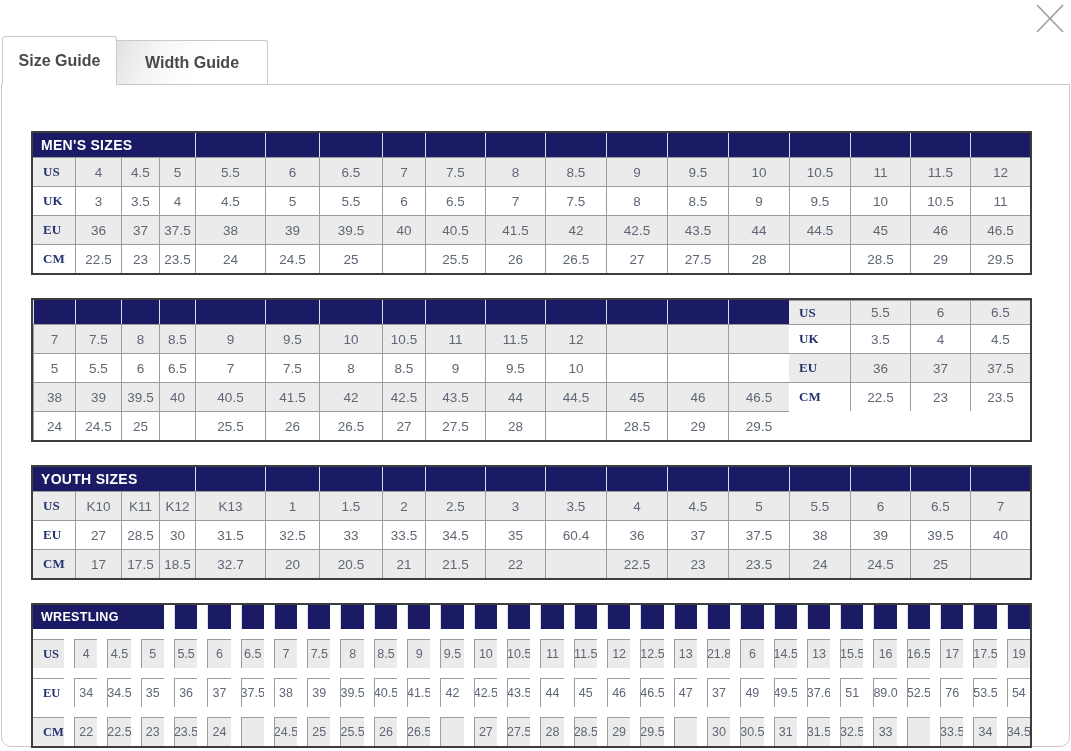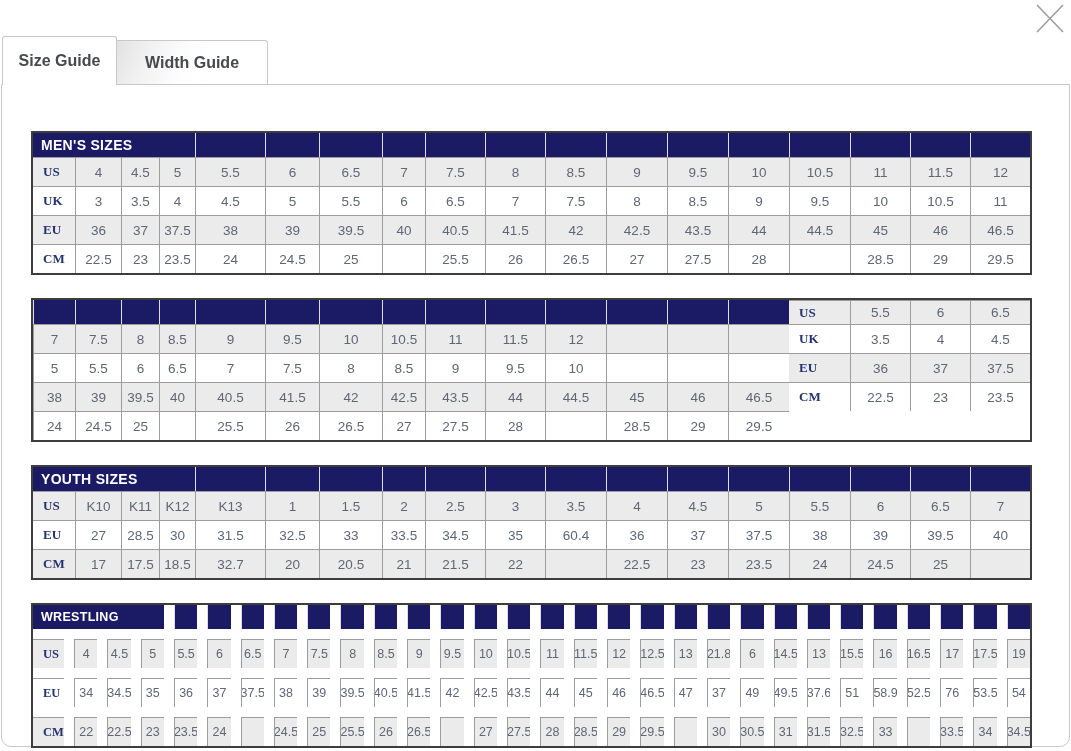--- a/index.html
+++ b/index.html
@@ -403,21 +403,21 @@
         <div class="cell">44</div>
         <div class="cell">45</div>
         <div class="cell">46</div>
         <div class="cell">46.5</div>
         <div class="cell">47</div>
         <div class="cell">37</div>
         <div class="cell">49</div>
         <div class="cell">49.5</div>
         <div class="cell">37.6</div>
         <div class="cell">51</div>
-        <div class="cell">58.9</div>
+        <div class="cell">89.0</div>
         <div class="cell">52.5</div>
         <div class="cell">76</div>
         <div class="cell">53.5</div>
         <div class="cell">54</div>
         <div class="cell t-label row-start alt">CM</div>
         <div class="cell alt">22</div>
         <div class="cell alt">22.5</div>
         <div class="cell alt">23</div>
         <div class="cell alt">23.5</div>
         <div class="cell alt">24</div>

